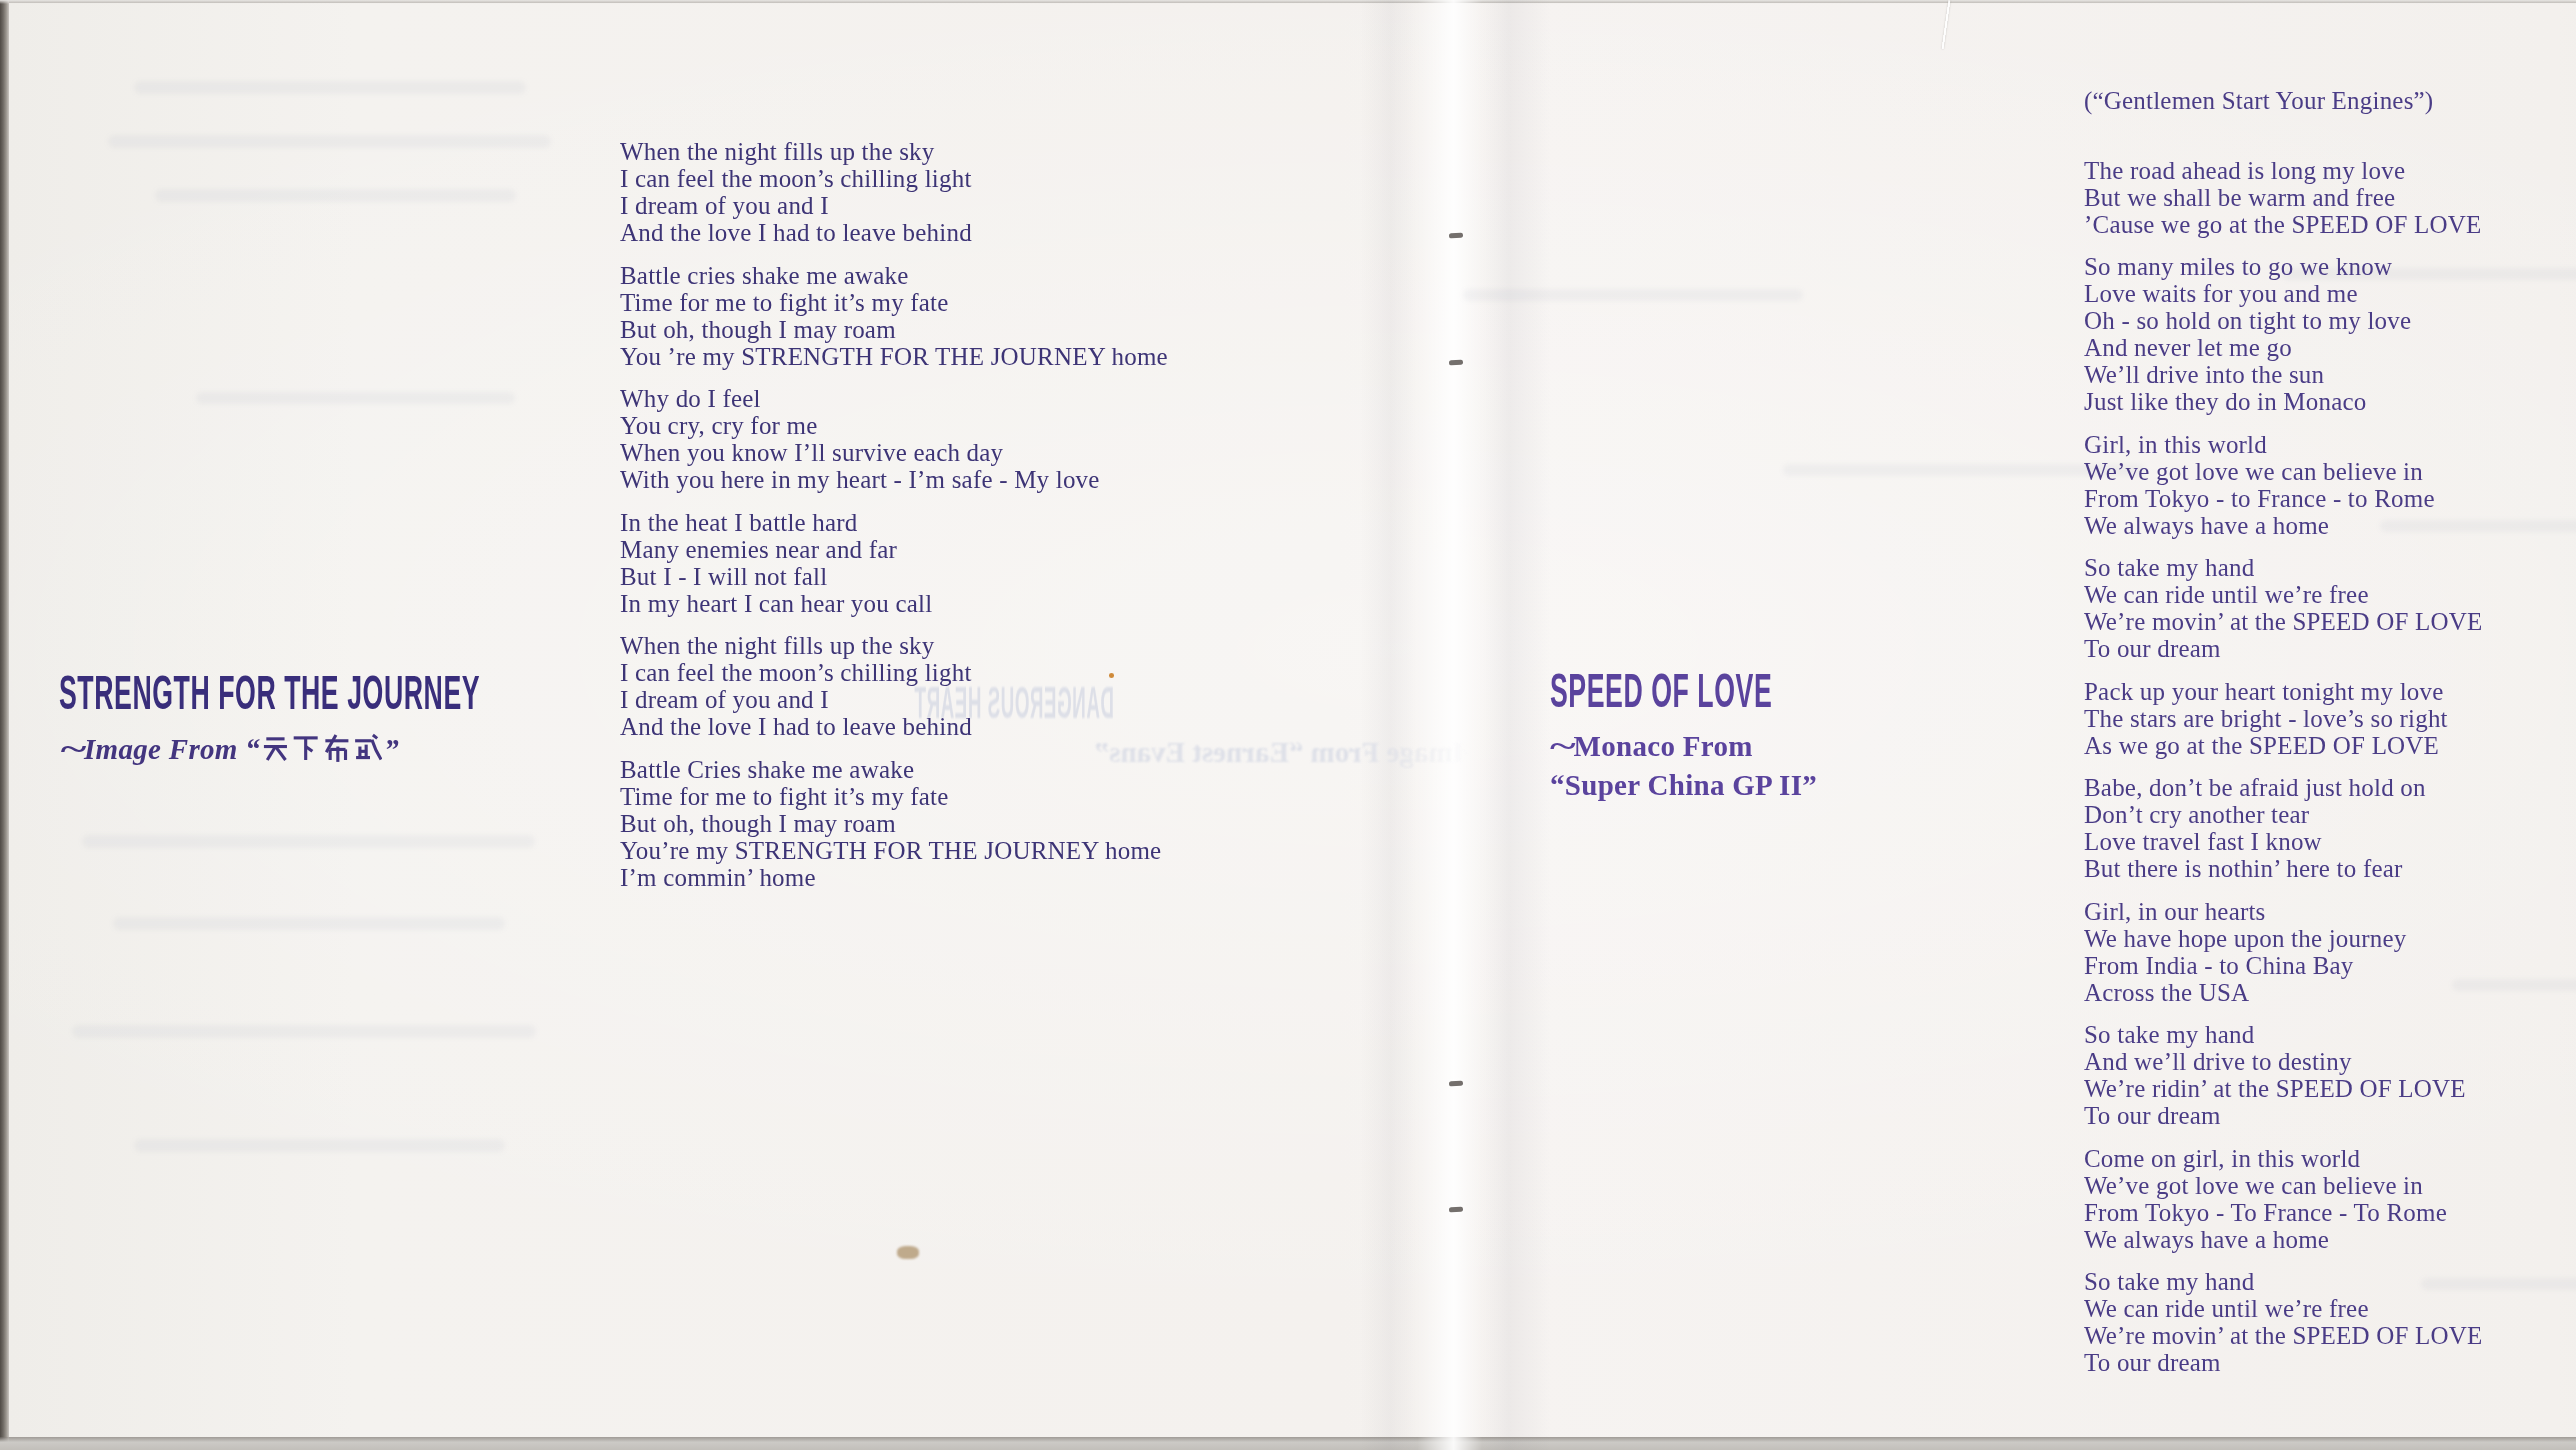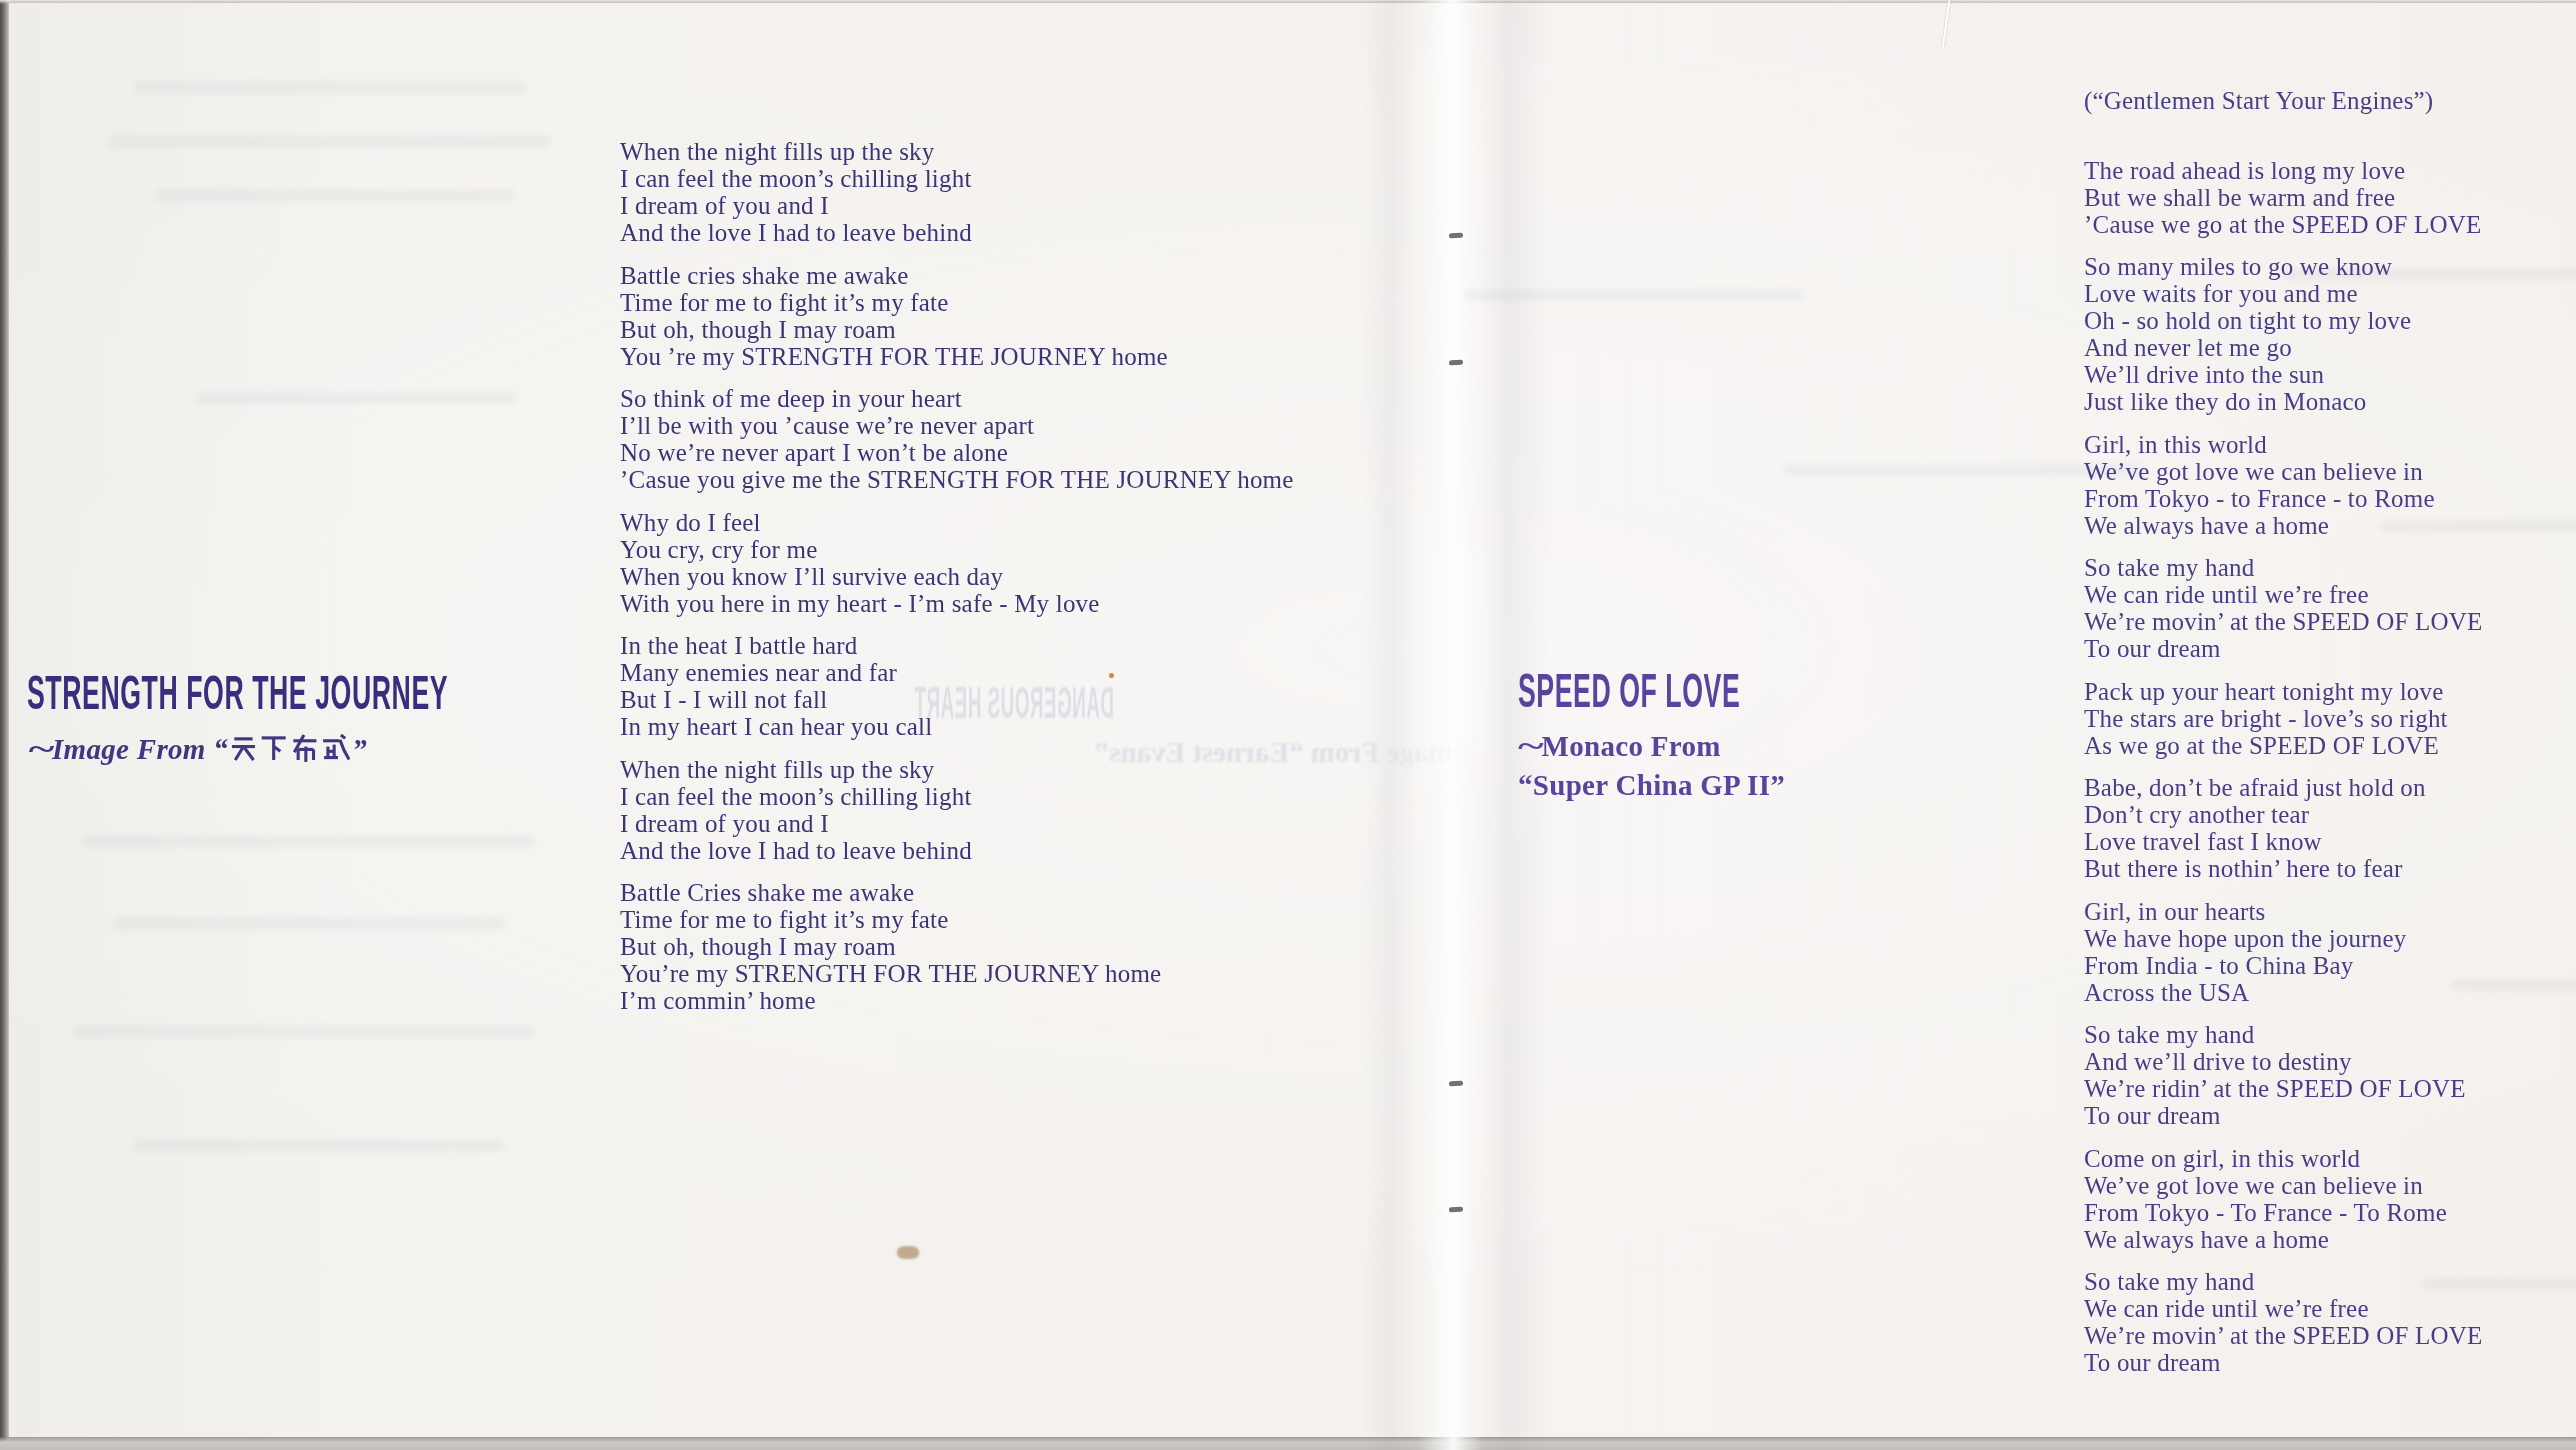--- a/index.html
+++ b/index.html
@@ -47,21 +47,21 @@
     position:absolute;
     font-size:25px;line-height:27px;letter-spacing:0.2px;
     white-space:pre-line;
   }
   #left-col{left:620px;top:138px;width:783px;color:var(--ink-left);}
   #right-col{left:2084px;top:60px;width:747px;color:var(--ink-right);}
   .col p{margin:0 0 15.5px 0;}
   .col p:last-child{margin-bottom:0;}
 
   
-  .title-block{position:absolute;}
+  .title-block{position:absolute;margin-left:32px;}
   #left-title-block{left:27px;top:668px;}
   #right-title-block{left:1518px;top:666px;}
   .song-title{
     font-family:"Liberation Sans","DejaVu Sans",sans-serif;
     font-weight:700;font-size:49px;line-height:49px;letter-spacing:1px;
     transform:scaleX(.545);transform-origin:left top;
     white-space:nowrap;
   }
   #left-title-block .song-title{color:var(--title-left);}
   #right-title-block .song-title{color:var(--title-right);}
@@ -161,24 +161,21 @@
             </g>
           </svg><span class="sr">天下布武</span></span><span>”</span></div>
   </div>
 
   <div class="col" id="left-col"><p>When the night fills up the sky
 I can feel the moon’s chilling light
 I dream of you and I
 And the love I had to leave behind</p><p>Battle cries shake me awake
 Time for me to fight it’s my fate
 But oh, though I may roam
-You ’re my STRENGTH FOR THE JOURNEY home</p><p>So think of me deep in your heart
-I’ll be with you ’cause we’re never apart
-No we’re never apart I won’t be alone
-’Casue you give me the STRENGTH FOR THE JOURNEY home</p><p>Why do I feel
+You ’re my STRENGTH FOR THE JOURNEY home</p><p>Why do I feel
 You cry, cry for me
 When you know I’ll survive each day
 With you here in my heart - I’m safe - My love</p><p>In the heat I battle hard
 Many enemies near and far
 But I - I will not fall
 In my heart I can hear you call</p><p>When the night fills up the sky
 I can feel the moon’s chilling light
 I dream of you and I
 And the love I had to leave behind</p><p>Battle Cries shake me awake
 Time for me to fight it’s my fate

